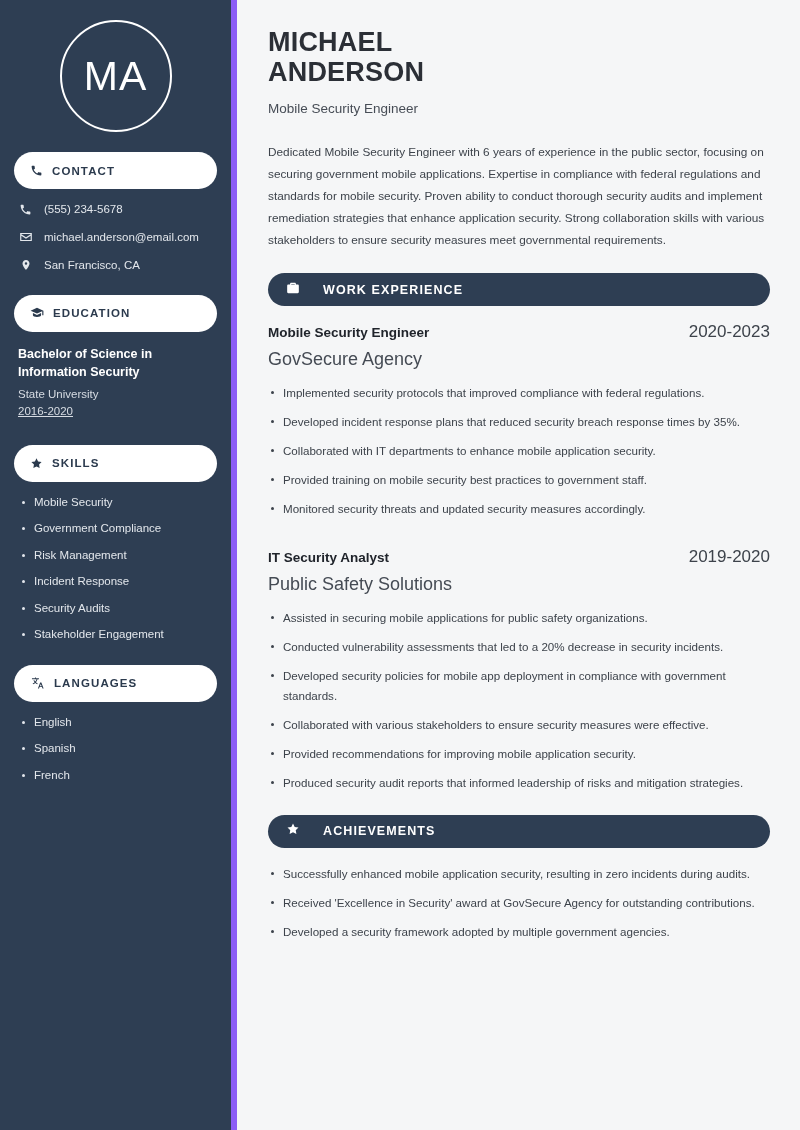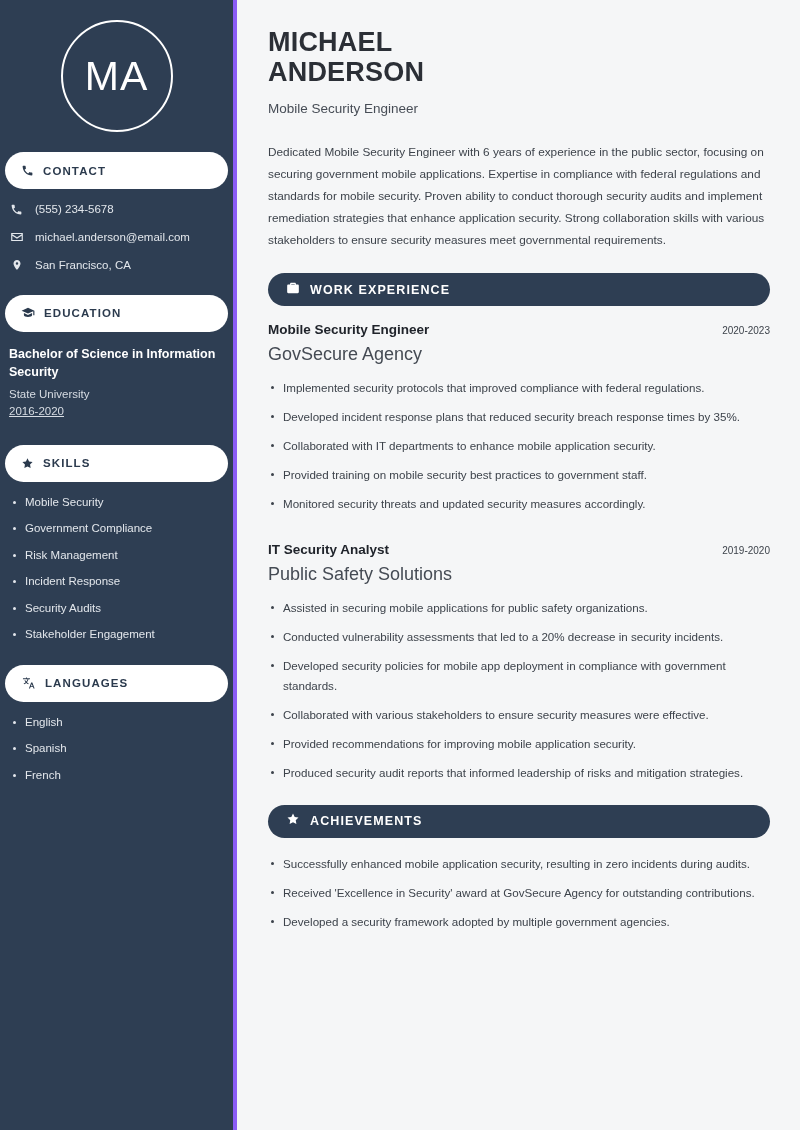--- a/index.html
+++ b/index.html
@@ -20,22 +20,22 @@
     display: flex;
     background: #f5f6f7;
   }
 
   
   .sidebar {
     width: 237px;
     min-width: 237px;
     background: #2e3e53;
     box-sizing: border-box;
-    padding: 0 5px;
-    border-right: 4px solid #8b5cf6;
+    padding: 0 14px;
+    border-right: 6px solid #8b5cf6;
     position: relative;
   }
   .avatar-wrap {
     display: flex;
     justify-content: center;
     padding-top: 20px;
     padding-bottom: 20px;
   }
   .avatar {
     width: 112px;
@@ -164,21 +164,21 @@
     margin: 26px 0 0 0;
     max-width: 502px;
   }
 
   .sec-bar {
     background: #2e3e53;
     border-radius: 40px;
     height: 33px;
     display: flex;
     align-items: center;
-    gap: 10px;
+    gap: 23px;
     padding: 0 18px;
     box-sizing: border-box;
     margin-top: 22px;
     margin-bottom: 16px;
   }
   .sec-bar .sec-label {
     color: #ffffff;
     font-size: 12.5px;
     font-weight: bold;
     letter-spacing: 1.1px;
@@ -190,21 +190,21 @@
     justify-content: space-between;
     align-items: baseline;
   }
   .job-role {
     color: #20242b;
     font-size: 13.5px;
     font-weight: bold;
   }
   .job-dates {
     color: #3d434b;
-    font-size: 10px;
+    font-size: 17px;
     white-space: nowrap;
   }
   .job-company {
     color: #454b54;
     font-size: 18px;
     margin-top: 7px;
   }
   ul.bullets {
     list-style: none;
     margin: 13px 0 0 0;

